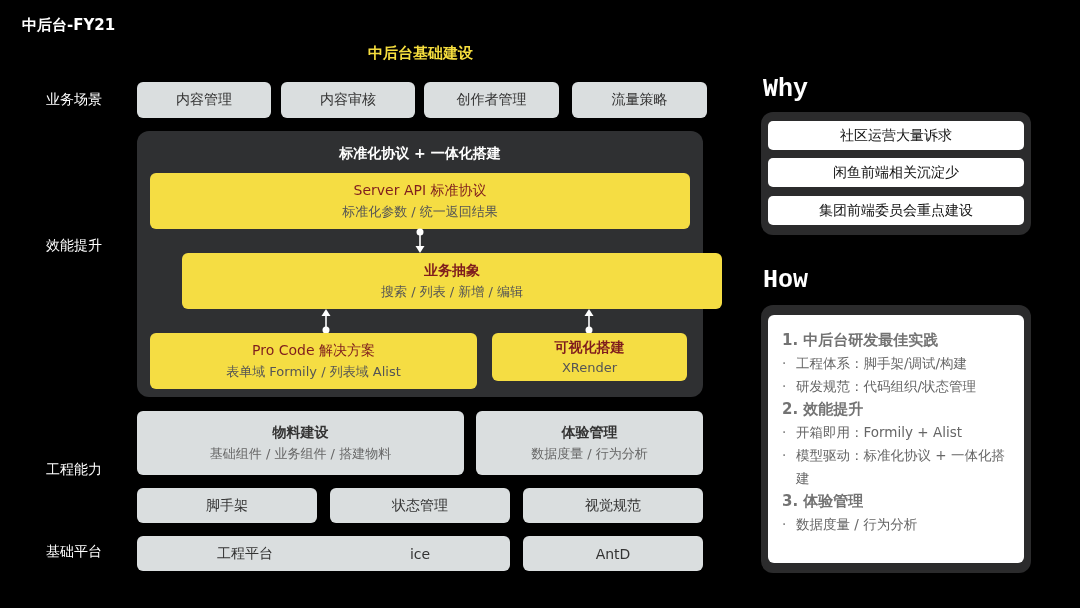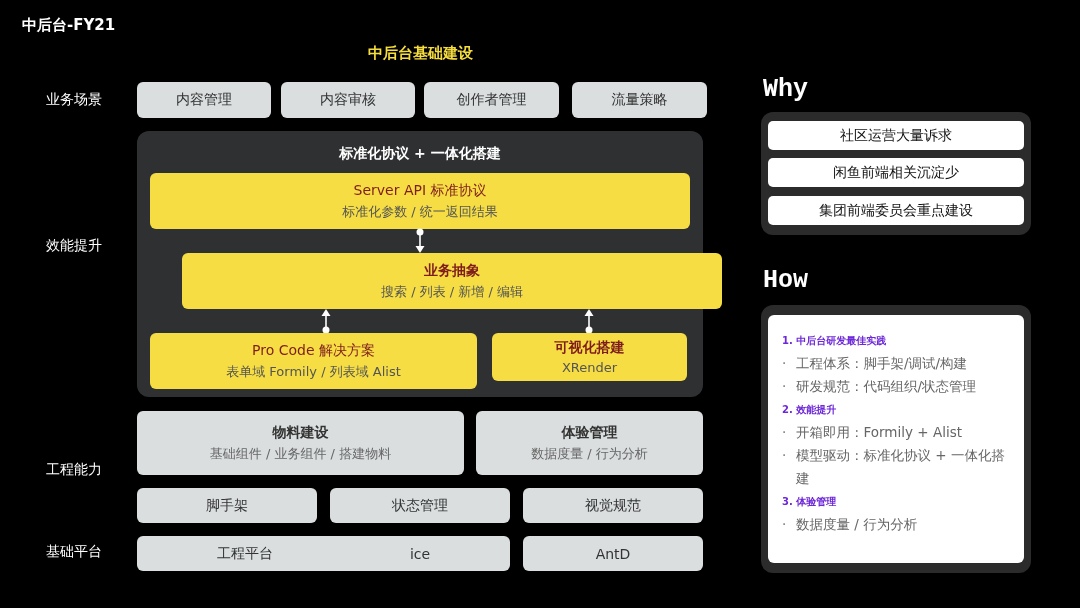--- a/index.html
+++ b/index.html
@@ -38,21 +38,21 @@
 
   .side-title { font-size: 25px; font-weight: bold; color: #fff; font-family: Liberation Mono, monospace; }
   .why-panel { position: absolute; left: 761px; top: 112px; width: 270px; height: 123px; background: #2b2b2c; border-radius: 12px; }
   .why-item {
     position: absolute; left: 7px; width: 256px; height: 29px; background: #fff; border-radius: 5px;
     display: flex; align-items: center; justify-content: center; font-size: 14px; color: #111;
   }
 
   .how-panel { position: absolute; left: 761px; top: 305px; width: 270px; height: 268px; background: #2b2b2c; border-radius: 12px; }
   .how-card { position: absolute; left: 7px; top: 10px; width: 256px; height: 248px; background: #fff; border-radius: 6px; padding: 14px 10px 0 14px; }
-  .how-head { font-size: 10px; font-weight: bold; color: #6d28d9; line-height: 23px; }
+  .how-head { font-size: 15px; font-weight: bold; color: #737373; line-height: 23px; }
   .how-bullet { font-size: 13.5px; color: #666; line-height: 23px; display: flex; }
   .how-bullet .dot { width: 14px; flex: none; color: #777; }
   .how-bullet .txt { flex: 1; }
 </style>
 </head>
 <body>
 
 <div class="abs page-title">中后台-FY21</div>
 <div class="abs main-title">中后台基础建设</div>
 

